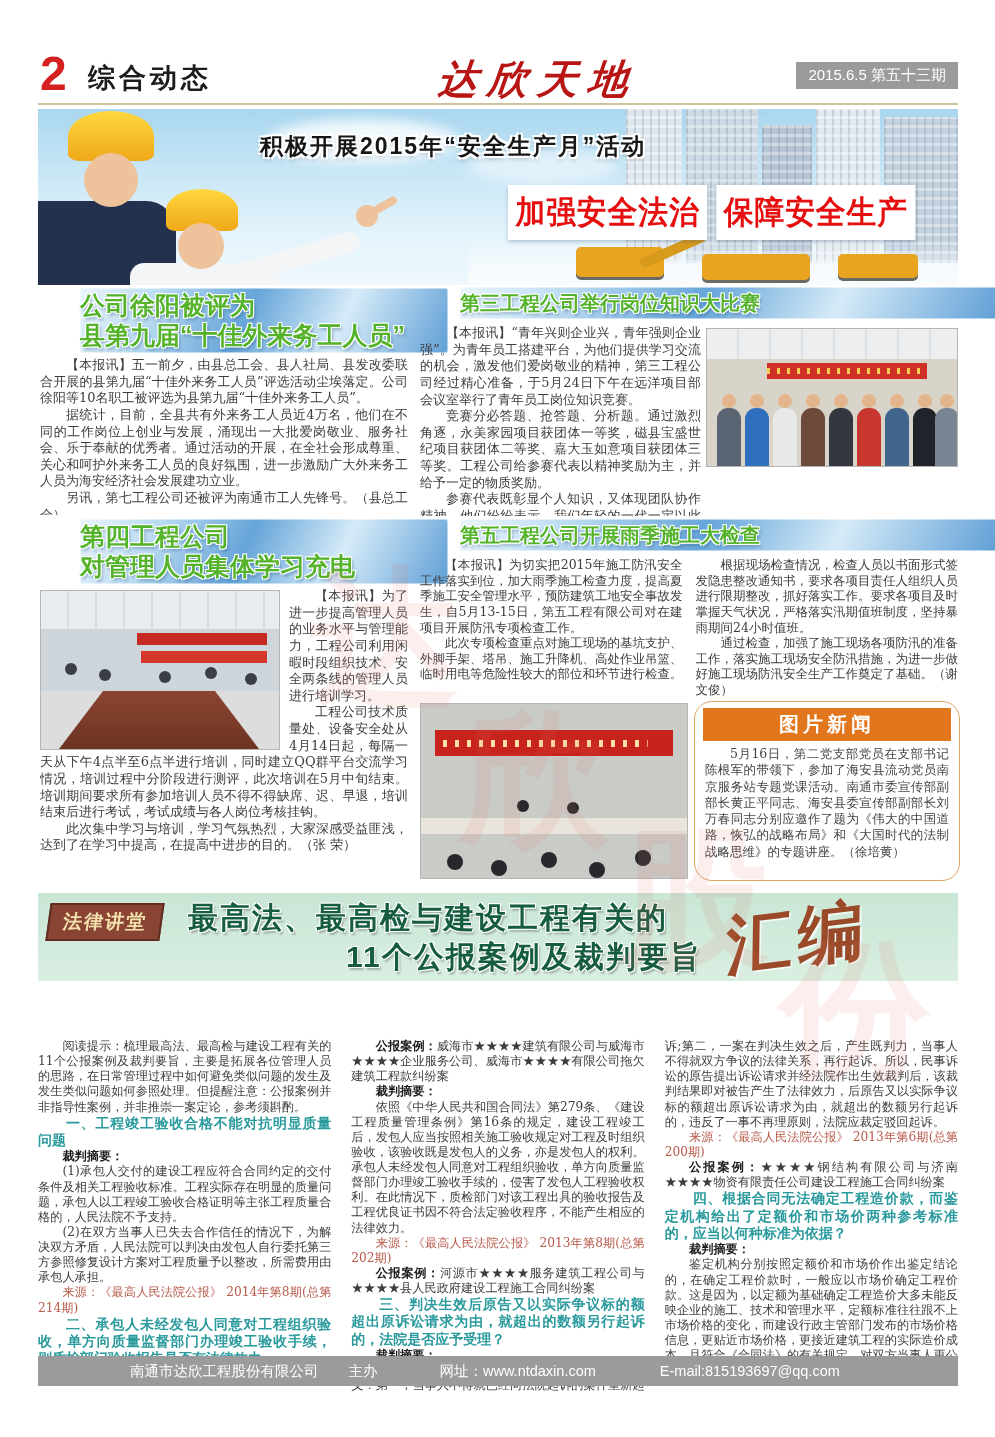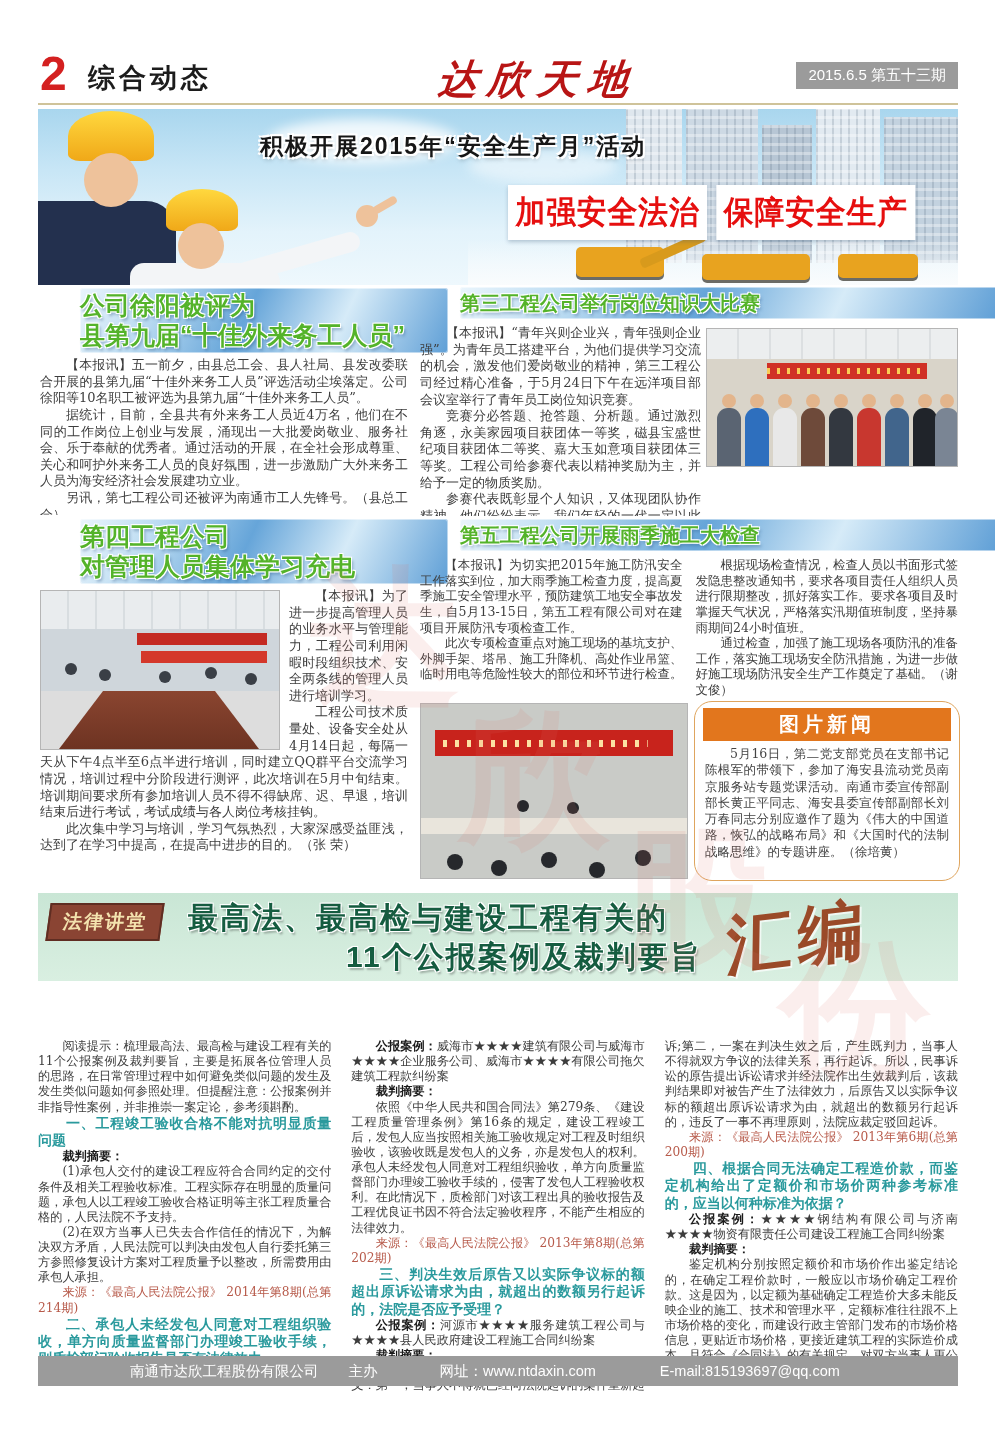--- a/index.html
+++ b/index.html
@@ -271,27 +271,27 @@
     <p class="lb lb-h">一、工程竣工验收合格不能对抗明显质量问题</p>
     <p class="lb"><b>裁判摘要：</b></p>
     <p class="lb">(1)承包人交付的建设工程应符合合同约定的交付条件及相关工程验收标准。工程实际存在明显的质量问题，承包人以工程竣工验收合格证明等主张工程质量合格的，人民法院不予支持。</p>
     <p class="lb">(2)在双方当事人已失去合作信任的情况下，为解决双方矛盾，人民法院可以判决由发包人自行委托第三方参照修复设计方案对工程质量予以整改，所需费用由承包人承担。</p>
     <p class="lb lb-source">来源：《最高人民法院公报》 2014年第8期(总第214期)</p>
     <p class="lb lb-h">二、承包人未经发包人同意对工程组织验收，单方向质量监督部门办理竣工验收手续，则质检部门验收报告是否有法律效力</p>
     <p class="lb"><b>公报案例：</b><span>威海市★★★★建筑有限公司与威海市★★★★企业服务公司、威海市★★★★有限公司拖欠建筑工程款纠纷案</span></p>
     <p class="lb"><b>裁判摘要：</b></p>
     <p class="lb">依照《中华人民共和国合同法》第279条、《建设工程质量管理条例》第16条的规定，建设工程竣工后，发包人应当按照相关施工验收规定对工程及时组织验收，该验收既是发包人的义务，亦是发包人的权利。承包人未经发包人同意对工程组织验收，单方向质量监督部门办理竣工验收手续的，侵害了发包人工程验收权利。在此情况下，质检部门对该工程出具的验收报告及工程优良证书因不符合法定验收程序，不能产生相应的法律效力。</p>
     <p class="lb lb-source">来源：《最高人民法院公报》 2013年第8期(总第202期)</p>
+    <p class="lb"><b>公报案例：</b><span>河源市★★★★服务建筑工程公司与★★★★县人民政府建设工程施工合同纠纷案</span></p>
     <p class="lb lb-h">三、判决生效后原告又以实际争议标的额超出原诉讼请求为由，就超出的数额另行起诉的，法院是否应予受理？</p>
-    <p class="lb"><b>公报案例：</b><span>河源市★★★★服务建筑工程公司与★★★★县人民政府建设工程施工合同纠纷案</span></p>
     <p class="lb"><b>裁判摘要：</b></p>
     <p class="lb">在民事诉讼中，一事不再理原则包括两个方面的含义：第一，当事人不得就已经向法院起诉的案件重新起诉;第二，一案在判决生效之后，产生既判力，当事人不得就双方争议的法律关系，再行起诉。所以，民事诉讼的原告提出诉讼请求并经法院作出生效裁判后，该裁判结果即对被告产生了法律效力，后原告又以实际争议标的额超出原诉讼请求为由，就超出的数额另行起诉的，违反了一事不再理原则，法院应裁定驳回起诉。</p>
     <p class="lb lb-source">来源：《最高人民法院公报》 2013年第6期(总第200期)</p>
+    <p class="lb"><b>公报案例：</b><span>★★★★钢结构有限公司与济南★★★★物资有限责任公司建设工程施工合同纠纷案</span></p>
     <p class="lb lb-h">四、根据合同无法确定工程造价款，而鉴定机构给出了定额价和市场价两种参考标准的，应当以何种标准为依据？</p>
-    <p class="lb"><b>公报案例：</b><span>★★★★钢结构有限公司与济南★★★★物资有限责任公司建设工程施工合同纠纷案</span></p>
     <p class="lb"><b>裁判摘要：</b></p>
     <p class="lb">鉴定机构分别按照定额价和市场价作出鉴定结论的，在确定工程价款时，一般应以市场价确定工程价款。这是因为，以定额为基础确定工程造价大多未能反映企业的施工、技术和管理水平，定额标准往往跟不上市场价格的变化，而建设行政主管部门发布的市场价格信息，更贴近市场价格，更接近建筑工程的实际造价成本，且符合《合同法》的有关规定，对双方当事人更公平。</p>
 
   </div>
 
   <div class="wm" style="left:310px;top:540px;">达</div>
   <div class="wm" style="left:460px;top:680px;">欣</div>
   <div class="wm" style="left:620px;top:800px;">股</div>
   <div class="wm" style="left:780px;top:910px;">份</div>
 

